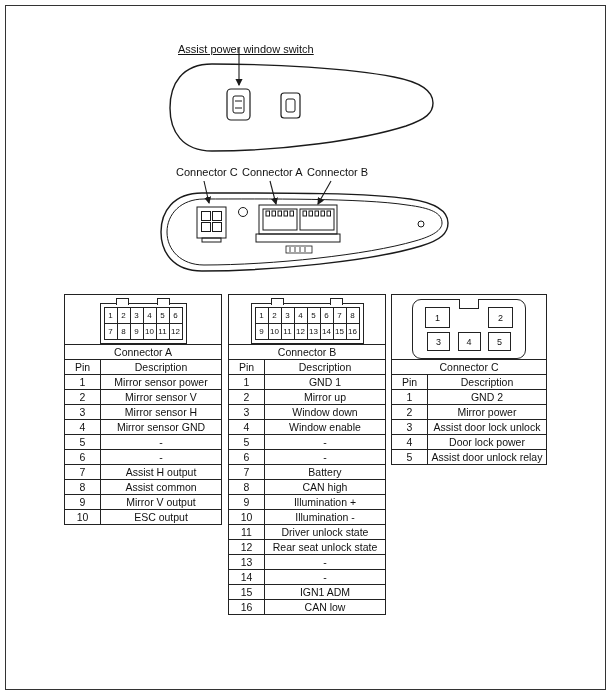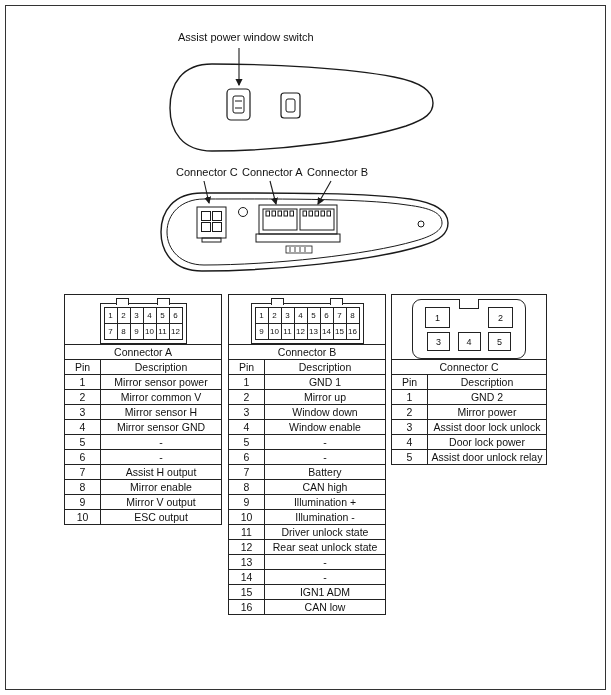--- a/index.html
+++ b/index.html
@@ -120,21 +120,21 @@
       <line x1="300" y1="247" x2="300" y2="252"></line>
       <line x1="305" y1="247" x2="305" y2="252"></line>
     </g>
   </g>
 
   <line x1="204" y1="181" x2="209" y2="203" stroke="#1a1a1a" stroke-width="1.1" marker-end="url(#arr)"></line>
   <line x1="270" y1="181" x2="276" y2="204" stroke="#1a1a1a" stroke-width="1.1" marker-end="url(#arr)"></line>
   <line x1="331" y1="181" x2="318" y2="204" stroke="#1a1a1a" stroke-width="1.1" marker-end="url(#arr)"></line>
 </svg>
 
-<div class="lbl" style="left:178px; top:31px;">Assist power window switch</div>
+<div class="lbl" style="left:178px; top:43px;text-decoration:underline;">Assist power window switch</div>
 <div class="lbl" style="left:176px; top:166px;">Connector C</div>
 <div class="lbl" style="left:242px; top:166px;">Connector A</div>
 <div class="lbl" style="left:307px; top:166px;">Connector B</div>
 
 <div class="tblock" style="left:64px; top:294px; width:158px;">
   <table>
     <colgroup>
         <col class="cpin">
         <col>
       </colgroup>
@@ -171,21 +171,21 @@
         <th>Description</th>
       </tr>
     </thead>
     <tbody>
         <tr>
           <td class="pin-col">1</td>
           <td>Mirror sensor power</td>
         </tr>
         <tr>
           <td class="pin-col">2</td>
-          <td>Mirror common V</td>
+          <td>Mirror sensor V</td>
         </tr>
         <tr>
           <td class="pin-col">3</td>
           <td>Mirror sensor H</td>
         </tr>
         <tr>
           <td class="pin-col">4</td>
           <td>Mirror sensor GND</td>
         </tr>
         <tr>
@@ -195,21 +195,21 @@
         <tr>
           <td class="pin-col">6</td>
           <td>-</td>
         </tr>
         <tr>
           <td class="pin-col">7</td>
           <td>Assist H output</td>
         </tr>
         <tr>
           <td class="pin-col">8</td>
-          <td>Mirror enable</td>
+          <td>Assist common</td>
         </tr>
         <tr>
           <td class="pin-col">9</td>
           <td>Mirror V output</td>
         </tr>
         <tr>
           <td class="pin-col">10</td>
           <td>ESC output</td>
         </tr>
       </tbody>

